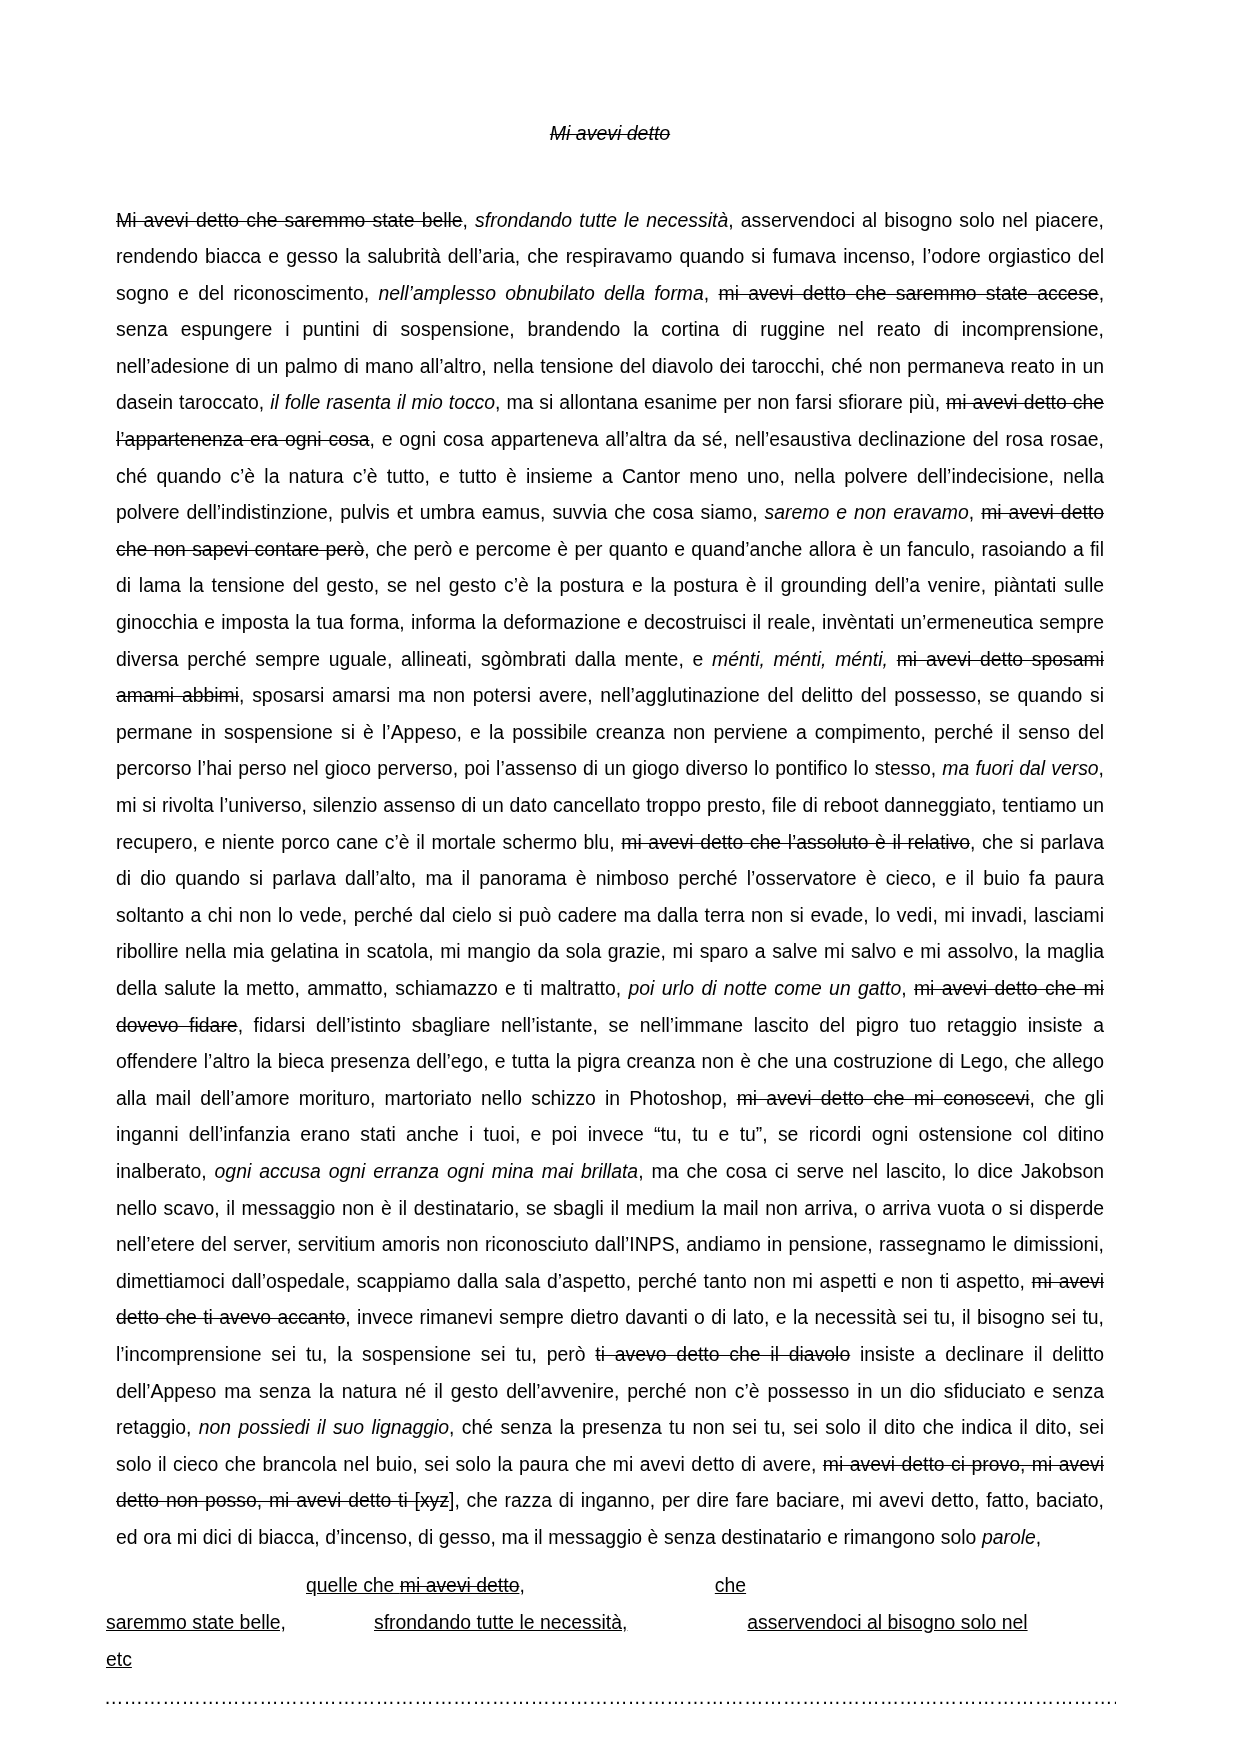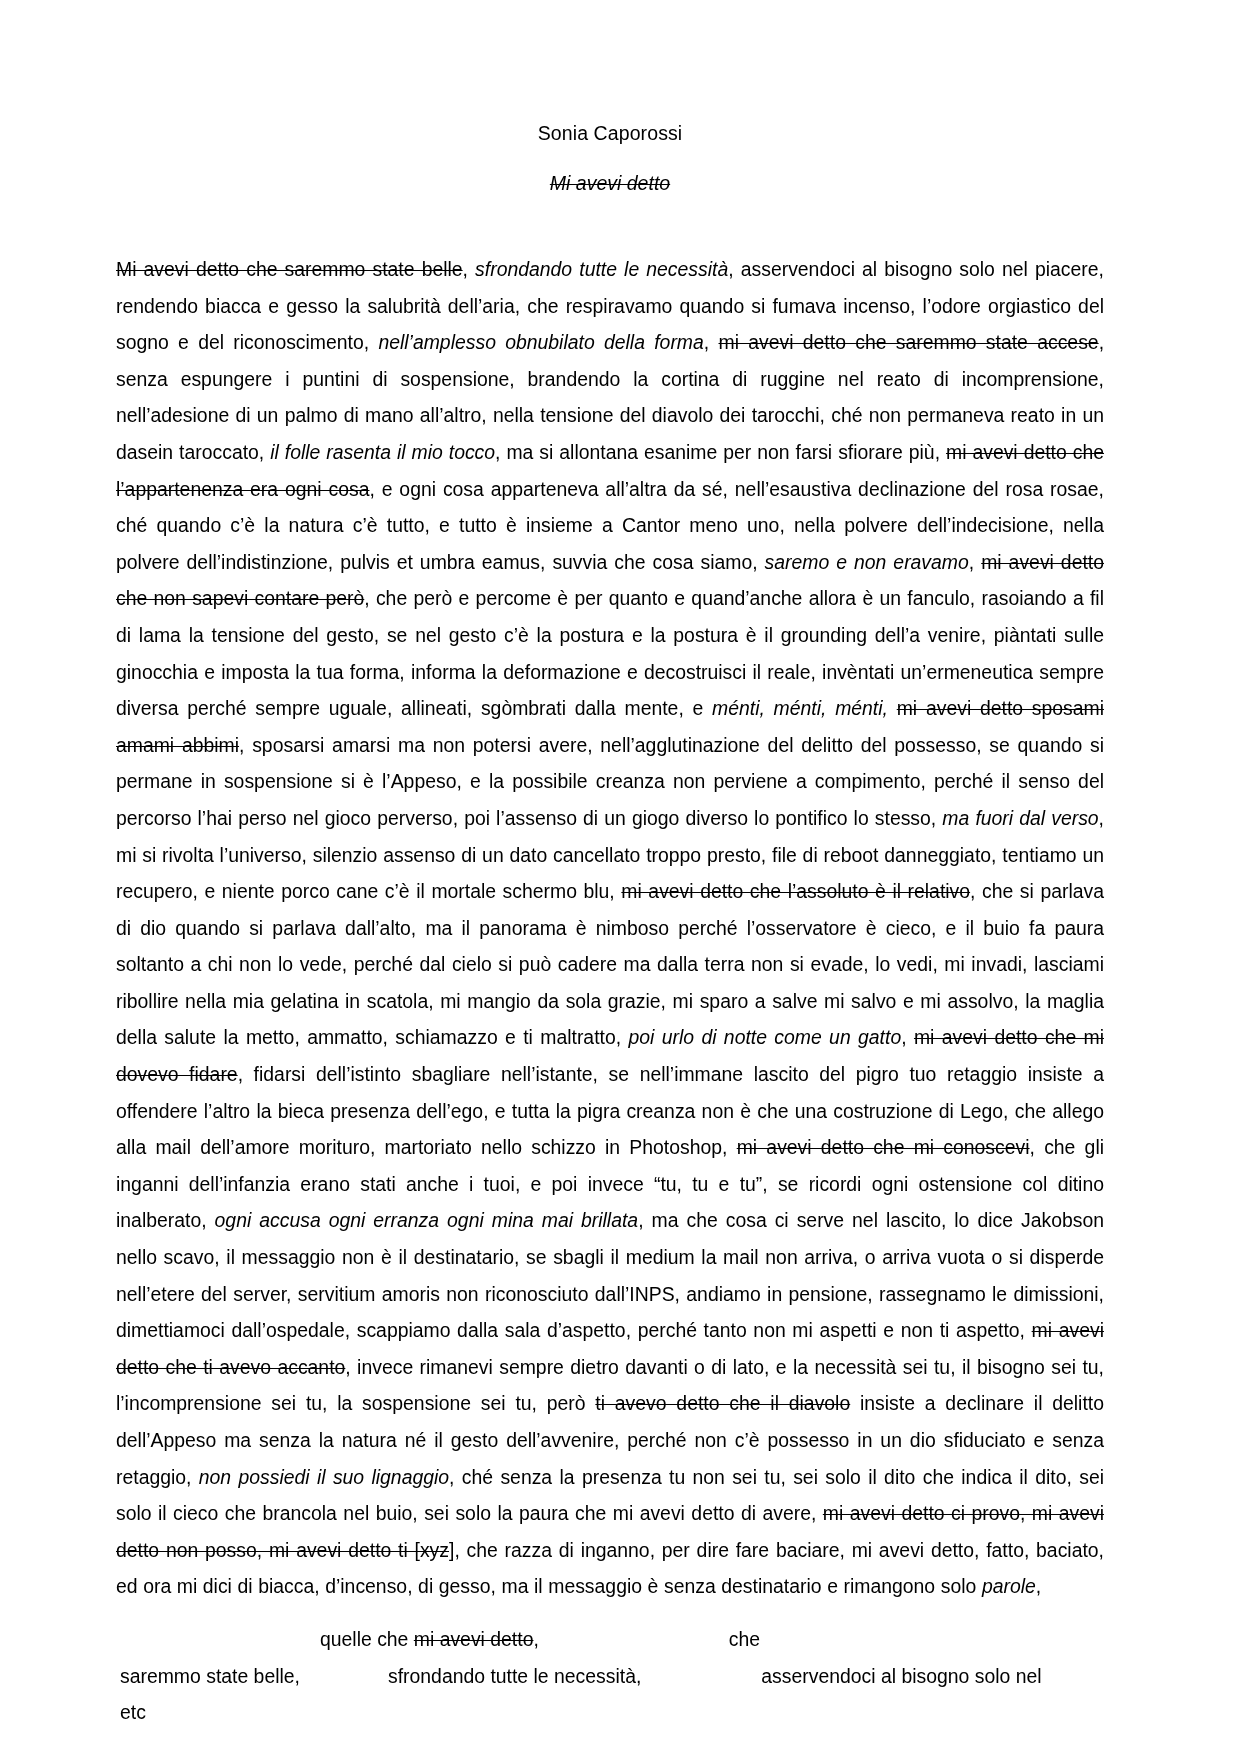--- a/index.html
+++ b/index.html
@@ -59,42 +59,42 @@
     text-decoration: line-through;
     text-decoration-thickness: 1.3px;
   }
   .body-text .i {
     font-style: italic;
   }
   .tail {
     font-size: 19.4px;
     line-height: 36.6px;
     text-align: left;
-    margin: 16px;
+    margin: 2px;
     white-space: pre-wrap;
+    text-decoration: underline;
   }
   .tail .s {
     text-decoration: line-through;
     text-decoration-thickness: 1.3px;
   }
   .dotline {
     font-size: 19.4px;
     line-height: 36.6px;
     margin: 0;
     overflow: hidden;
     white-space: nowrap;
   }
 </style>
 </head>
 <body>
 
 <div class="page">
   <div class="content">
 
-    <div class="author">Sonia Caporossi</div>
 
     <div class="doc-title">Mi avevi detto</div>
 
     <p class="body-text" id="main-paragraph"><span class="s">Mi avevi detto che saremmo state belle</span><span>, </span><span class="i">sfrondando tutte le necessità</span><span>, asservendoci al bisogno solo nel piacere, rendendo biacca e gesso la salubrità dell’aria, che respiravamo quando si fumava incenso, l’odore orgiastico del sogno e del riconoscimento, </span><span class="i">nell’amplesso obnubilato della forma</span><span>, </span><span class="s">mi avevi detto che saremmo state accese</span><span>, senza espungere i puntini di sospensione, brandendo la cortina di ruggine nel reato di incomprensione, nell’adesione di un palmo di mano all’altro, nella tensione del diavolo dei tarocchi, ché non permaneva reato in un dasein taroccato, </span><span class="i">il folle rasenta il mio tocco</span><span>, ma si allontana esanime per non farsi sfiorare più, </span><span class="s">mi avevi detto che l’appartenenza era ogni cosa</span><span>, e ogni cosa apparteneva all’altra da sé, nell’esaustiva declinazione del rosa rosae, ché quando c’è la natura c’è tutto, e tutto è insieme a Cantor meno uno, nella polvere dell’indecisione, nella polvere dell’indistinzione, pulvis et umbra eamus, suvvia che cosa siamo, </span><span class="i">saremo e non eravamo</span><span>, </span><span class="s">mi avevi detto che non sapevi contare però</span><span>, che però e percome è per quanto e quand’anche allora è un fanculo, rasoiando a fil di lama la tensione del gesto, se nel gesto c’è la postura e la postura è il grounding dell’a venire, piàntati sulle ginocchia e imposta la tua forma, informa la deformazione e decostruisci il reale, invèntati un’ermeneutica sempre diversa perché sempre uguale, allineati, sgòmbrati dalla mente, e </span><span class="i">ménti, ménti, ménti,</span><span> </span><span class="s">mi avevi detto sposami amami abbimi</span><span>, sposarsi amarsi ma non potersi avere, nell’agglutinazione del delitto del possesso, se quando si permane in sospensione si è l’Appeso, e la possibile creanza non perviene a compimento, perché il senso del percorso l’hai perso nel gioco perverso, poi l’assenso di un giogo diverso lo pontifico lo stesso, </span><span class="i">ma fuori dal verso</span><span>, mi si rivolta l’universo, silenzio assenso di un dato cancellato troppo presto, file di reboot danneggiato, tentiamo un recupero, e niente porco cane c’è il mortale schermo blu, </span><span class="s">mi avevi detto che l’assoluto è il relativo</span><span>, che si parlava di dio quando si parlava dall’alto, ma il panorama è nimboso perché l’osservatore è cieco, e il buio fa paura soltanto a chi non lo vede, perché dal cielo si può cadere ma dalla terra non si evade, lo vedi, mi invadi, lasciami ribollire nella mia gelatina in scatola, mi mangio da sola grazie, mi sparo a salve mi salvo e mi assolvo, la maglia della salute la metto, ammatto, schiamazzo e ti maltratto, </span><span class="i">poi urlo di notte come un gatto</span><span>, </span><span class="s">mi avevi detto che mi dovevo fidare</span><span>, fidarsi dell’istinto sbagliare nell’istante, se nell’immane lascito del pigro tuo retaggio insiste a offendere l’altro la bieca presenza dell’ego, e tutta la pigra creanza non è che una costruzione di Lego, che allego alla mail dell’amore morituro, martoriato nello schizzo in Photoshop, </span><span class="s">mi avevi detto che mi conoscevi</span><span>, che gli inganni dell’infanzia erano stati anche i tuoi, e poi invece “tu, tu e tu”, se ricordi ogni ostensione col ditino inalberato, </span><span class="i">ogni accusa ogni erranza ogni mina mai brillata</span><span>, ma che cosa ci serve nel lascito, lo dice Jakobson nello scavo, il messaggio non è il destinatario, se sbagli il medium la mail non arriva, o arriva vuota o si disperde nell’etere del server, servitium amoris non riconosciuto dall’INPS, andiamo in pensione, rassegnamo le dimissioni, dimettiamoci dall’ospedale, scappiamo dalla sala d’aspetto, perché tanto non mi aspetti e non ti aspetto, </span><span class="s">mi avevi detto che ti avevo accanto</span><span>, invece rimanevi sempre dietro davanti o di lato, e la necessità sei tu, il bisogno sei tu, l’incomprensione sei tu, la sospensione sei tu, però </span><span class="s">ti avevo detto che il diavolo</span><span> insiste a declinare il delitto dell’Appeso ma senza la natura né il gesto dell’avvenire, perché non c’è possesso in un dio sfiduciato e senza retaggio, </span><span class="i">non possiedi il suo lignaggio</span><span>, ché senza la presenza tu non sei tu, sei solo il dito che indica il dito, sei solo il cieco che brancola nel buio, sei solo la paura che mi avevi detto di avere, </span><span class="s">mi avevi detto ci provo, mi avevi detto non posso, mi avevi detto ti [xyz</span><span>], che razza di inganno, per dire fare baciare, mi avevi detto, fatto, baciato,  ed ora mi dici di biacca,  d’incenso,  di gesso,  ma il messaggio è senza destinatario e rimangono solo </span><span class="i">parole</span><span>,</span></p>
 
     <p class="tail" id="closing-lines"><span style="display: inline-block; width: 200px;"></span><span>quelle che </span><span class="s">mi avevi detto</span><span>,</span><span style="display: inline-block; width: 190px;"></span><span>che</span><br><span>saremmo state belle,</span><span style="display: inline-block; width: 88px;"></span><span>sfrondando tutte le necessità,</span><span style="display: inline-block; width: 120px;"></span><span>asservendoci al bisogno solo nel</span><br><span>etc</span></p>
 
     <div class="dotline" id="dot-leader-line">…………………………………………………………………………………………………………………………………………………………………………………………………………………………………………………………………………</div>
 
   </div>

